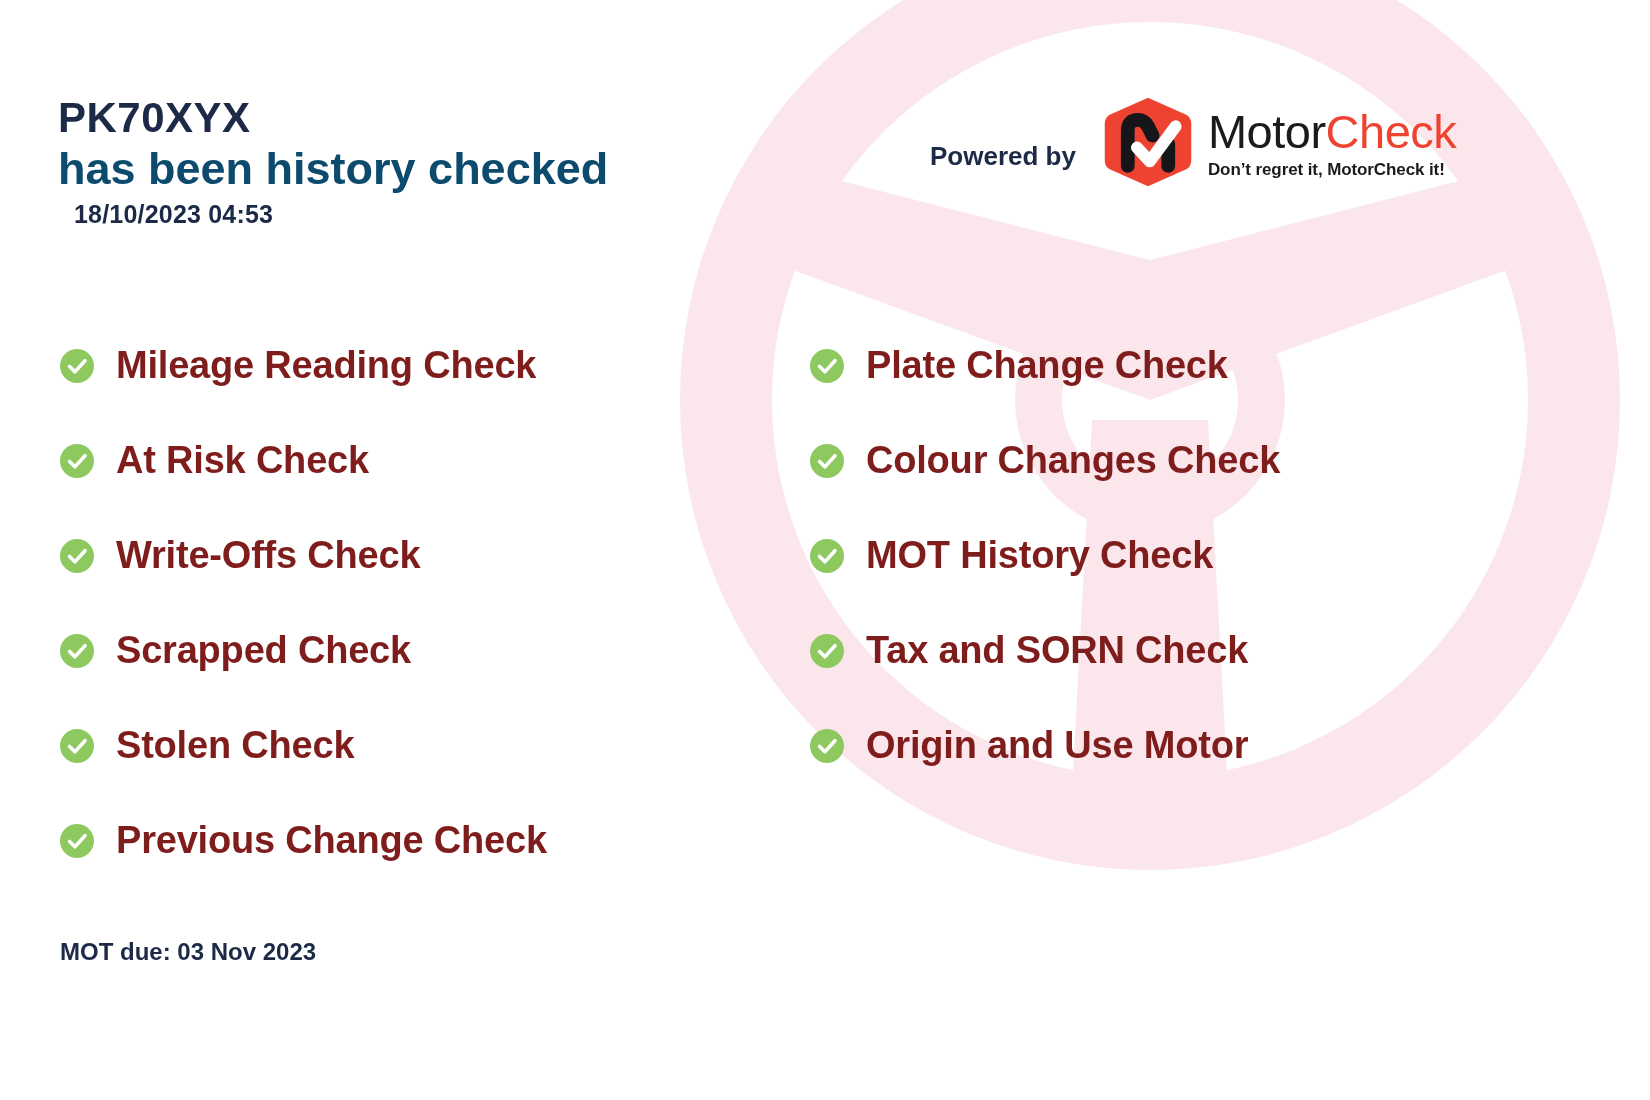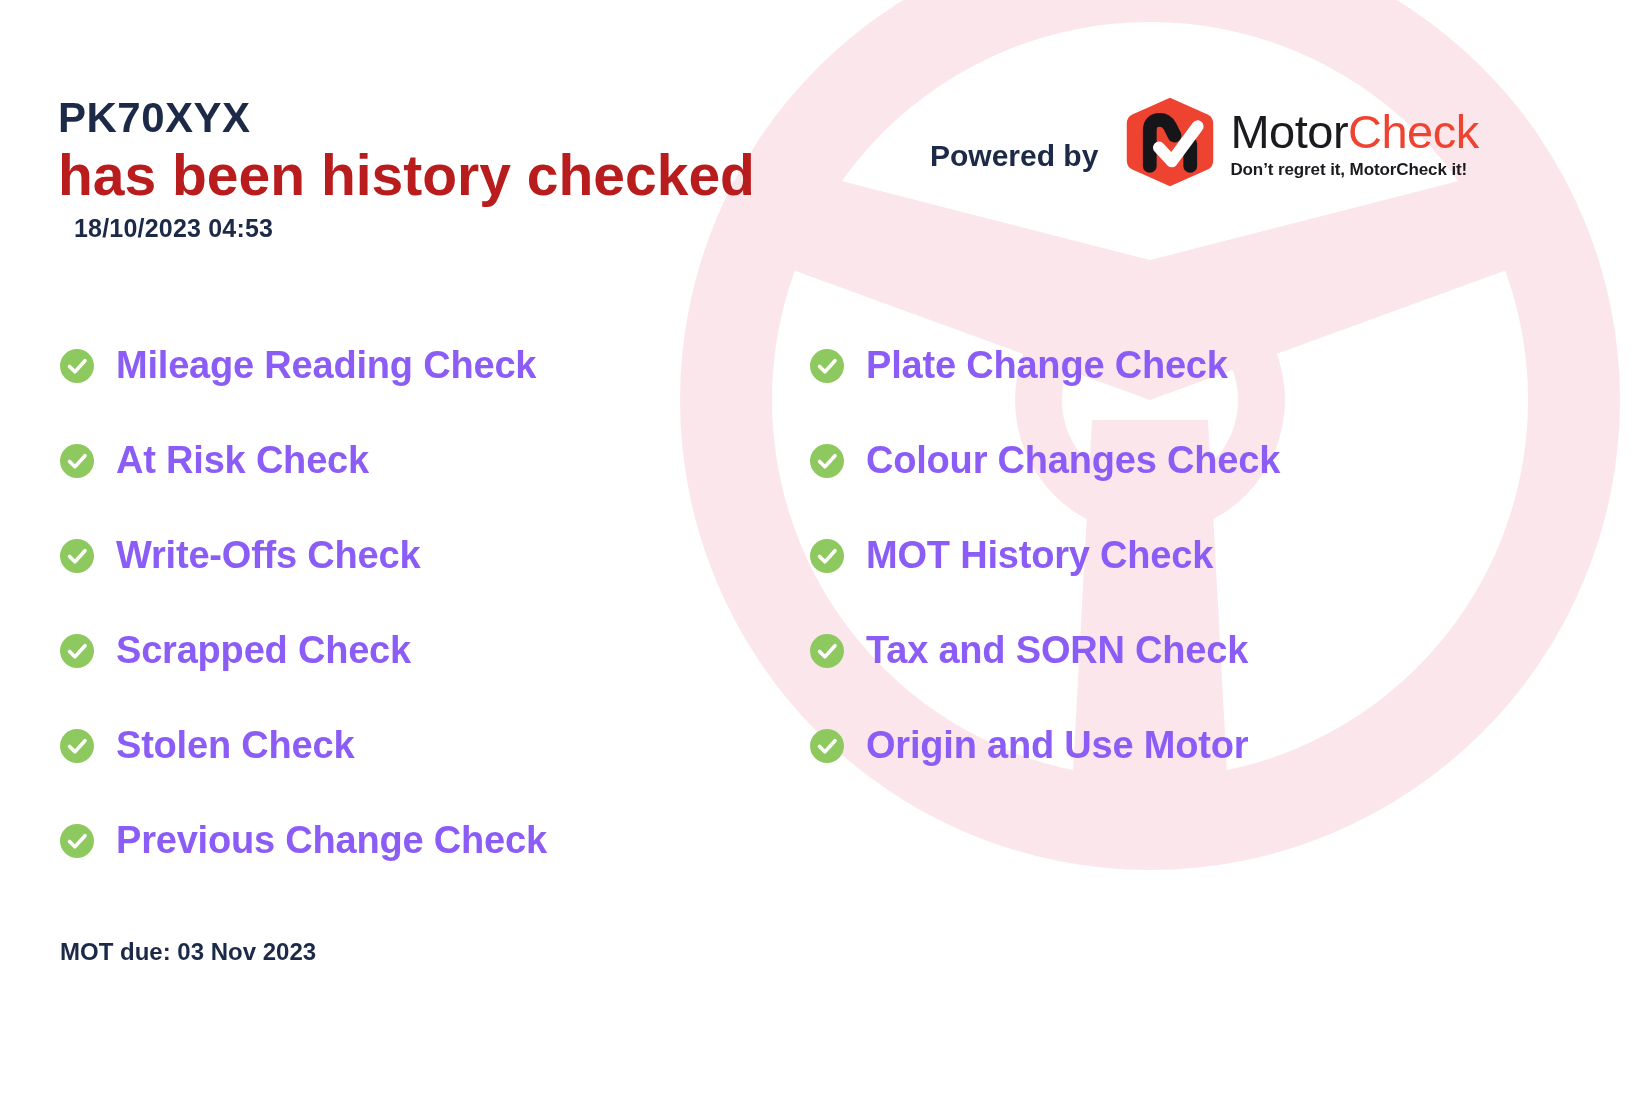--- a/index.html
+++ b/index.html
@@ -43,23 +43,23 @@
   }
   .plate-line {
     font-size: 42px;
     font-weight: bold;
     letter-spacing: 0.5px;
     color: #1c2a47;
     line-height: 1.06;
     white-space: nowrap;
   }
   .checked-line {
-    font-size: 57px;
-    font-weight: bold;
-    color: #b91c1c;
+    font-size: 45px;
+    font-weight: bold;
+    color: #0c4a6e;
     line-height: 1.15;
     margin-top: 2px;
     white-space: nowrap;
   }
   .timestamp {
     font-size: 25px;
     font-weight: bold;
     color: #1c2a47;
     margin-top: 6px;
     letter-spacing: 0.2px;
@@ -70,21 +70,21 @@
   
   .powered-wrap {
     position: absolute;
     left: 930px;
     top: 96px;
     display: flex;
     align-items: center;
     z-index: 5;
   }
   .powered-text {
-    font-size: 30px;
+    font-size: 26px;
     font-weight: bold;
     color: #1c2a47;
     white-space: nowrap;
     margin-right: 26px;
     margin-top: 28px;
   }
   .logo {
     display: flex;
     align-items: center;
   }
@@ -140,21 +140,21 @@
   }
   .check-icon {
     width: 34px;
     height: 34px;
     flex: none;
     margin-right: 22px;
   }
   .check-label {
     font-size: 38px;
     font-weight: bold;
-    color: #8b5cf6;
+    color: #7f1d1d;
     white-space: nowrap;
     letter-spacing: -0.2px;
     text-align: right;
   }
 
   
   .mot-due {
     position: absolute;
     left: 60px;
     top: 938px;

